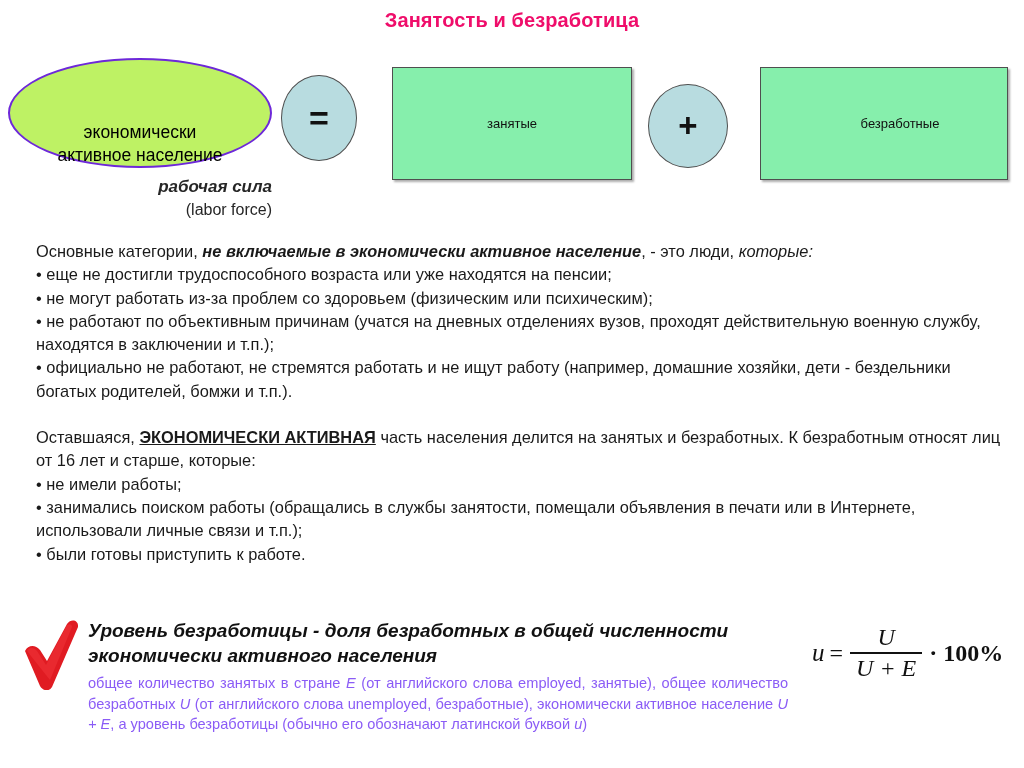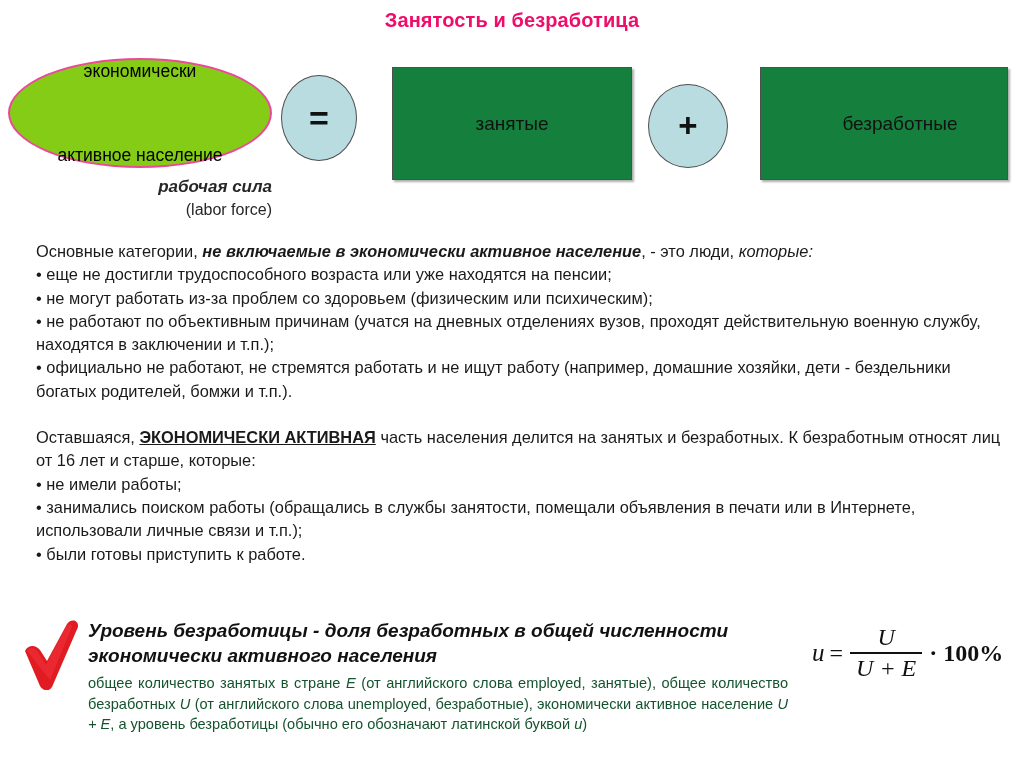--- a/index.html
+++ b/index.html
@@ -38,28 +38,28 @@
     width: 1024px;
     height: 225px;
   }
 
   .labor-ellipse {
     position: absolute;
     left: 8px;
     top: 58px;
     width: 264px;
     height: 110px;
-    background: #84cc16;
-    border: 2px solid #ec4899;
+    background: #bef264;
+    border: 2px solid #6d28d9;
     border-radius: 50%;
     box-sizing: border-box;
     display: flex;
     flex-direction: column;
     align-items: center;
-    justify-content: space-between;
+    justify-content: flex-end;
     line-height: 1.28;
   }
   .labor-ellipse span {
     display: block;
     font-size: 17.5px;
     text-align: center;
     white-space: nowrap;
   }
 
   .labor-caption {
@@ -105,27 +105,27 @@
   .op-plus {
     left: 648px;
     top: 84px;
     width: 80px;
     height: 84px;
     font-size: 33px;
   }
 
   .term-box {
     position: absolute;
-    background: #15803d;
+    background: #86efac;
     border: 1.5px solid #4f4f4f;
     box-sizing: border-box;
     display: flex;
     align-items: center;
     justify-content: center;
-    font-size: 19px;
+    font-size: 13px;
     color: #111111;
     box-shadow: 2px 2px 2px rgba(0,0,0,0.32);
   }
   .box-employed {
     left: 392px;
     top: 67px;
     width: 240px;
     height: 113px;
   }
   .box-unemployed {
@@ -181,21 +181,21 @@
     color: #111111;
   }
 
   .def-body {
     position: absolute;
     left: 88px;
     top: 67px;
     width: 700px;
     font-size: 14.6px;
     line-height: 20.5px;
-    color: #14532d;
+    color: #8b5cf6;
     text-align: justify;
   }
   .def-body .va { font-style: italic; }
 
   
   #formula {
     position: absolute;
     left: 812px;
     top: 624px;
     display: flex;

